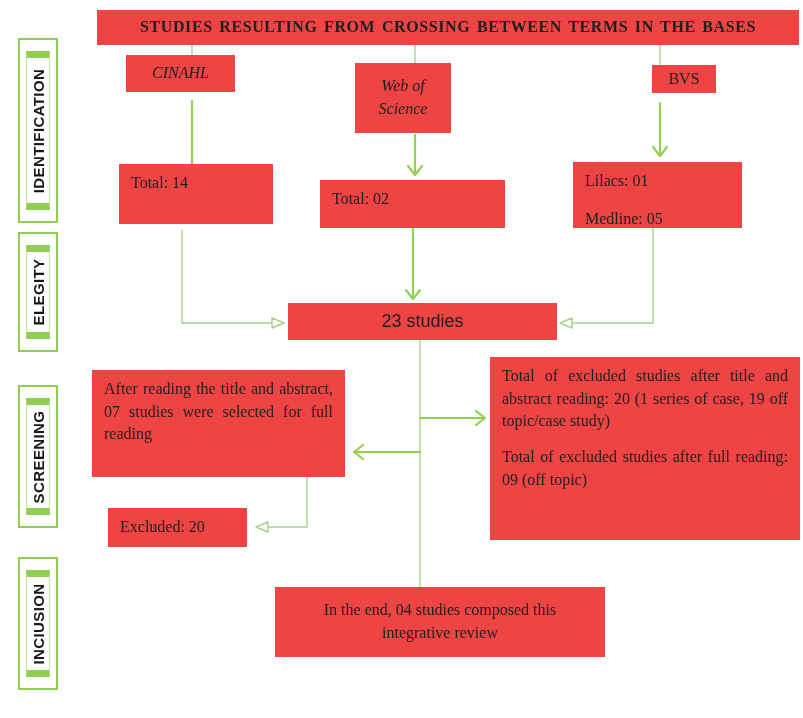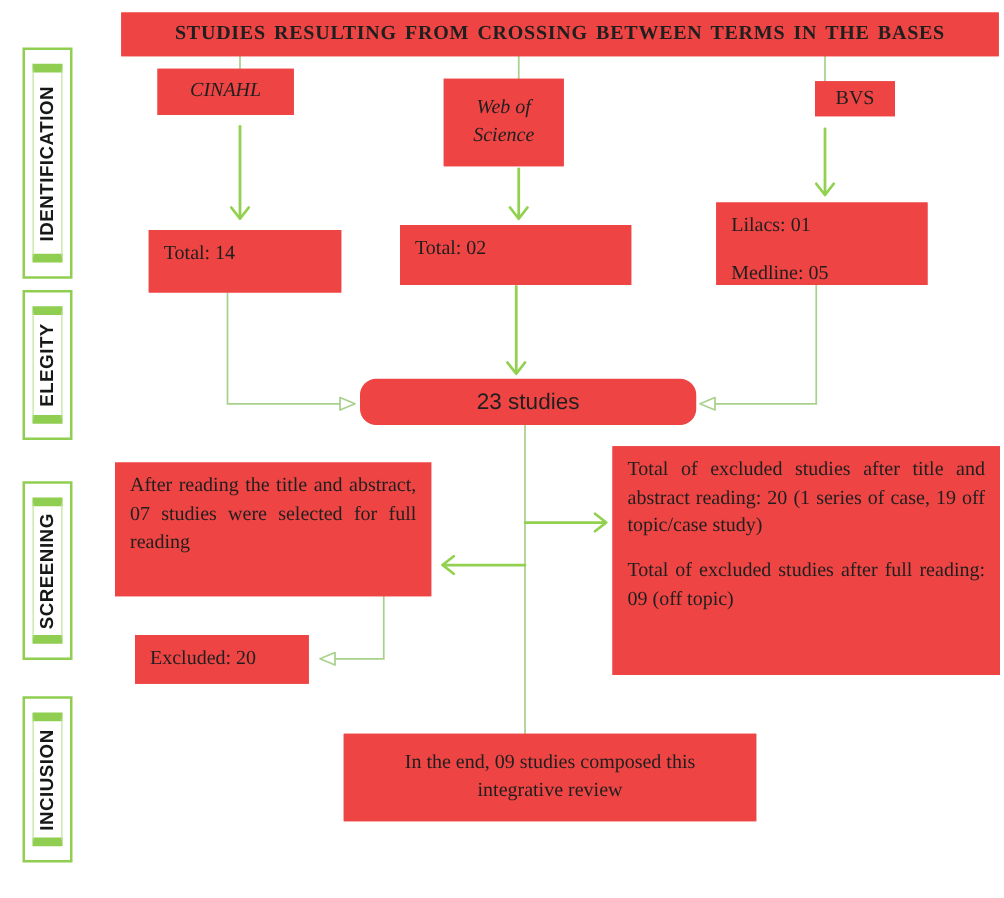--- a/index.html
+++ b/index.html
@@ -13,21 +13,21 @@
     border:1px solid #ef4444;font-size:16px;line-height:1.42;z-index:1;
   }
   .title-box{
     border-width:2px;display:flex;align-items:center;justify-content:center;
     font-weight:bold;font-size:16px;letter-spacing:.6px;word-spacing:2px;text-align:center;
   }
   .center-box{display:flex;align-items:center;justify-content:center;text-align:center;}
   .italic{font-style:italic;}
   .pad{padding:7px 11px;}
   .justify{text-align:justify;}
-  .sans{font-family:"Liberation Sans",sans-serif;border-radius:13px;}
+  .sans{font-family:"Liberation Sans",sans-serif;}
   .studies-box{font-size:18px;}
   .stage{
     position:absolute;box-sizing:border-box;border:2px solid #8fce50;background:#fff;z-index:1;
   }
   .stage-inner{
     position:absolute;left:6px;right:6px;top:11px;bottom:11px;
     border-top:7px solid #8fce50;border-bottom:7px solid #8fce50;
     border-left:1px solid #c2e39e;border-right:1px solid #c2e39e;
   }
   .stage-text{
@@ -93,35 +93,35 @@
 
   <div class="box center-box italic" style="left:126px;top:55px;width:109px;height:37px;">CINAHL</div>
 
   <div class="box center-box italic" style="left:355px;top:63px;width:96px;height:70px;flex-direction:column;">
     <span>Web of</span>
     <span>Science</span>
   </div>
 
   <div class="box center-box" style="left:628px;top:65px;width:64px;height:28px;margin-left:24px;">BVS</div>
 
-  <div class="box pad" style="left:119px;top:184px;width:154px;height:50px;">Total: 14</div>
+  <div class="box pad" style="left:119px;top:164px;width:154px;height:60px;">Total: 14</div>
 
   <div class="box pad" style="left:320px;top:180px;width:185px;height:48px;">Total: 02</div>
 
   <div class="box pad" style="left:573px;top:162px;width:169px;height:66px;">
     <div>Lilacs: 01</div>
     <div class="lilacs-line2">Medline: 05</div>
   </div>
 
   <div class="box center-box sans studies-box" style="left:288px;top:303px;width:269px;height:37px;">23 studies</div>
 
   <div class="box pad justify" style="left:92px;top:370px;width:253px;height:107px;">After reading the title and abstract, 07 studies were selected for full reading</div>
 
   <div class="box pad justify" style="left:490px;top:357px;width:310px;height:183px;">
     <div>Total of excluded studies after title and abstract reading: 20 (1 series of case, 19 off topic/case study)</div>
     <div class="para2">Total of excluded studies after full reading: 09 (off topic)</div>
   </div>
 
   <div class="box pad" style="left:108px;top:508px;width:139px;height:39px;">Excluded: 20</div>
 
-  <div class="box center-box" style="left:275px;top:587px;width:330px;height:70px;padding:6px 18px;">In the end, 09 studies composed this integrative review</div>
+  <div class="box center-box" style="left:275px;top:587px;width:330px;height:70px;padding:6px 18px;">In the end, 04 studies composed this integrative review</div>
 
 </div>
 
 </body></html>

